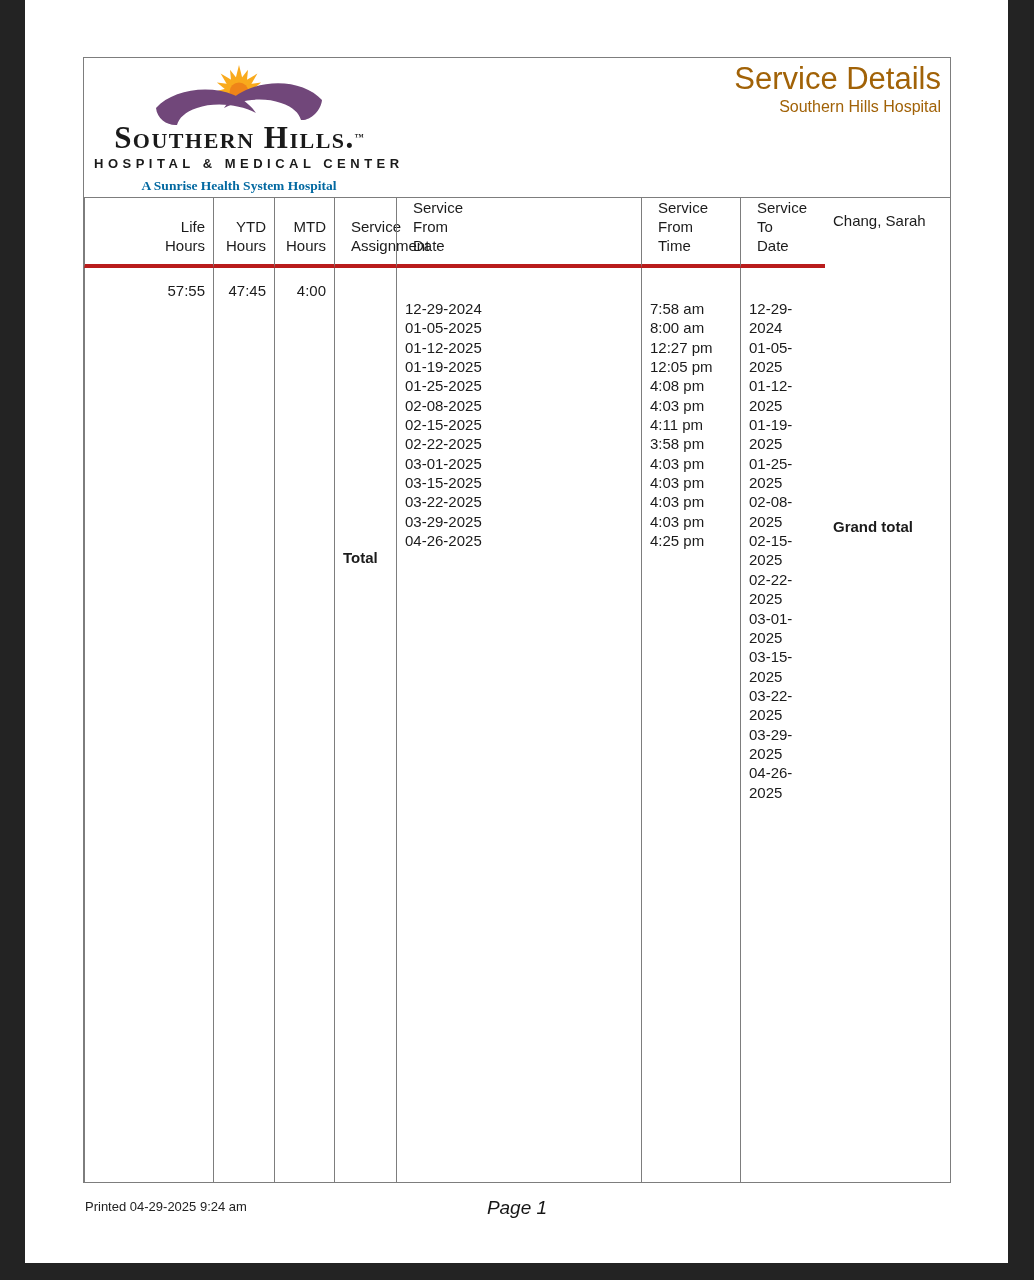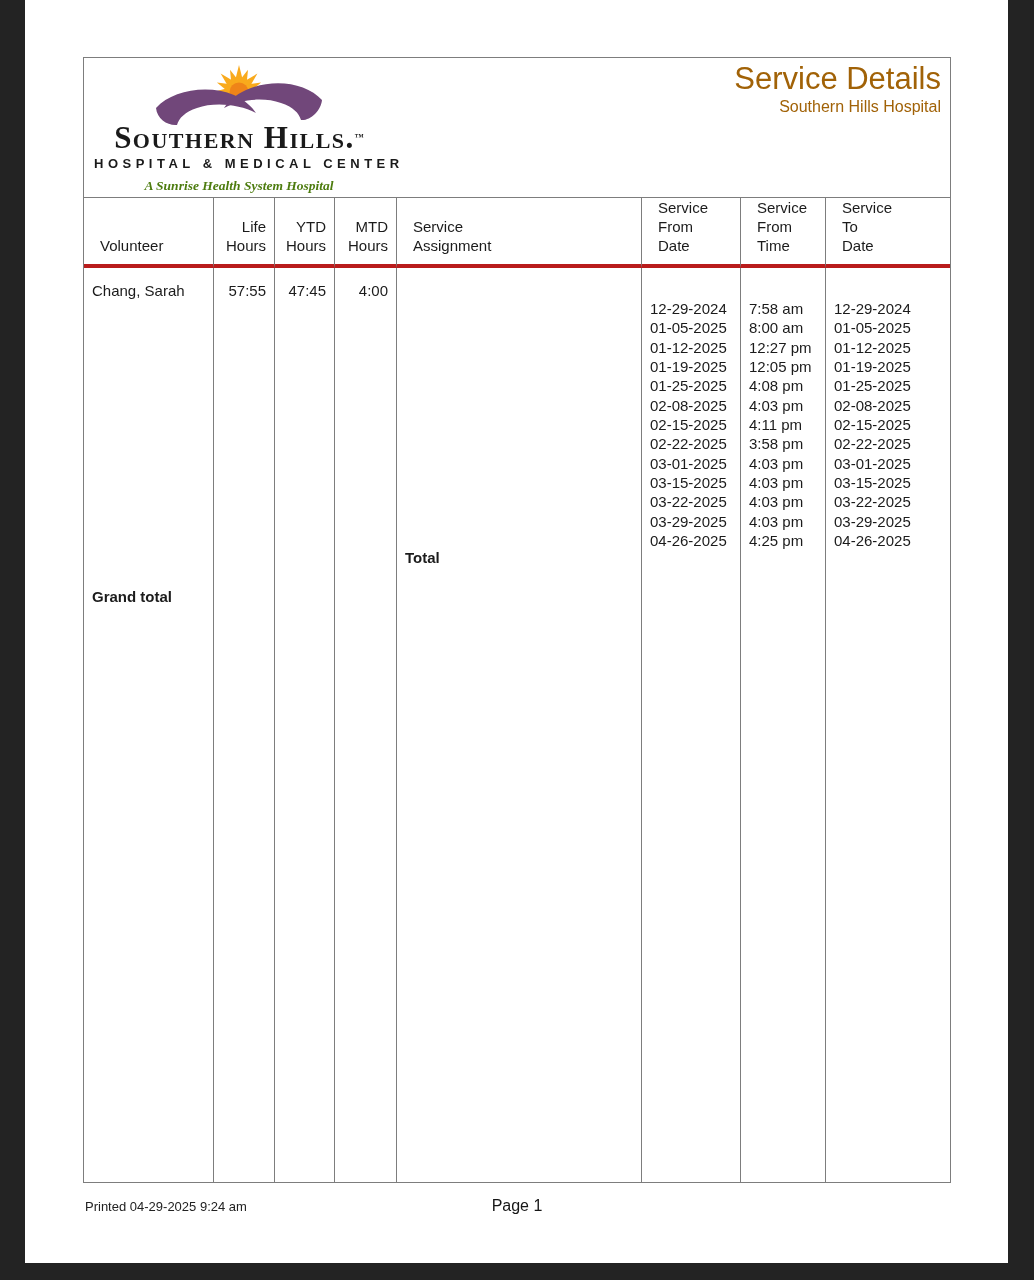--- a/index.html
+++ b/index.html
@@ -31,22 +31,22 @@
     font-size:31px;line-height:30px;font-weight:600;letter-spacing:1.5px;
     color:#1a1a1a;margin-top:-4px;white-space:nowrap;
   }
   .logo-tm{font-size:9px;vertical-align:8px;letter-spacing:0;}
   .logo-subtext{
     font-size:13px;font-weight:bold;letter-spacing:4.5px;
     color:#1a1a1a;margin-top:3px;white-space:nowrap;
   }
   .logo-tagline{
     font-family:"Liberation Serif", serif;
-    font-size:13.5px;font-weight:bold;font-style:italic;
-    color:#4d7c0f;margin-top:7px;white-space:nowrap;
+    font-size:13.5px;font-weight:bold;
+    color:#0369a1;margin-top:7px;white-space:nowrap;
   }
   .title-block{position:absolute;top:2px;right:9px;text-align:right;}
   .report-title{font-size:31px;line-height:37px;color:#a16207;}
   .report-subtitle{font-size:16px;line-height:20px;color:#a16207;}
   
   .report-table{
     flex:1;border-top:1px solid #7d7d7d;
     display:grid;
     grid-template-columns:129px 61px 60px 62px 245px 99px 85px 1fr;
     grid-template-rows:70px 1fr;
@@ -67,21 +67,21 @@
     position:absolute;left:8px;top:280px;font-weight:bold;
   }
   .grand-total-label{
     position:absolute;left:8px;top:319px;font-weight:bold;
   }
   
   .report-footer{
     position:absolute;left:58px;top:1197px;width:868px;height:20px;
   }
   .printed-label{position:absolute;left:2px;top:2px;font-size:13px;color:#222;}
-  .page-number{position:absolute;left:50%;transform:translateX(-50%);top:0;font-size:16px;color:#161616;}
+  .page-number{position:absolute;left:50%;transform:translateX(-50%);top:0;font-size:19px;color:#161616;font-style:italic;}
 </style>
 </head>
 <body>
 
 <div class="page">
 
   <div class="report-border">
 
     <div class="report-header">
 
@@ -118,23 +118,20 @@
       </div>
 
       <div class="title-block">
         <div class="report-title">Service Details</div>
         <div class="report-subtitle">Southern Hills Hospital</div>
       </div>
     </div>
 
     <div class="report-table">
 
-      <div class="cell hcell">
-          <span class="hlabel">Volunteer</span>
-        </div>
       <div class="cell hcell bl h-right">
           <span class="hlabel">Life
 Hours</span>
         </div>
       <div class="cell hcell bl h-right">
           <span class="hlabel">YTD
 Hours</span>
         </div>
       <div class="cell hcell bl h-right">
           <span class="hlabel">MTD

